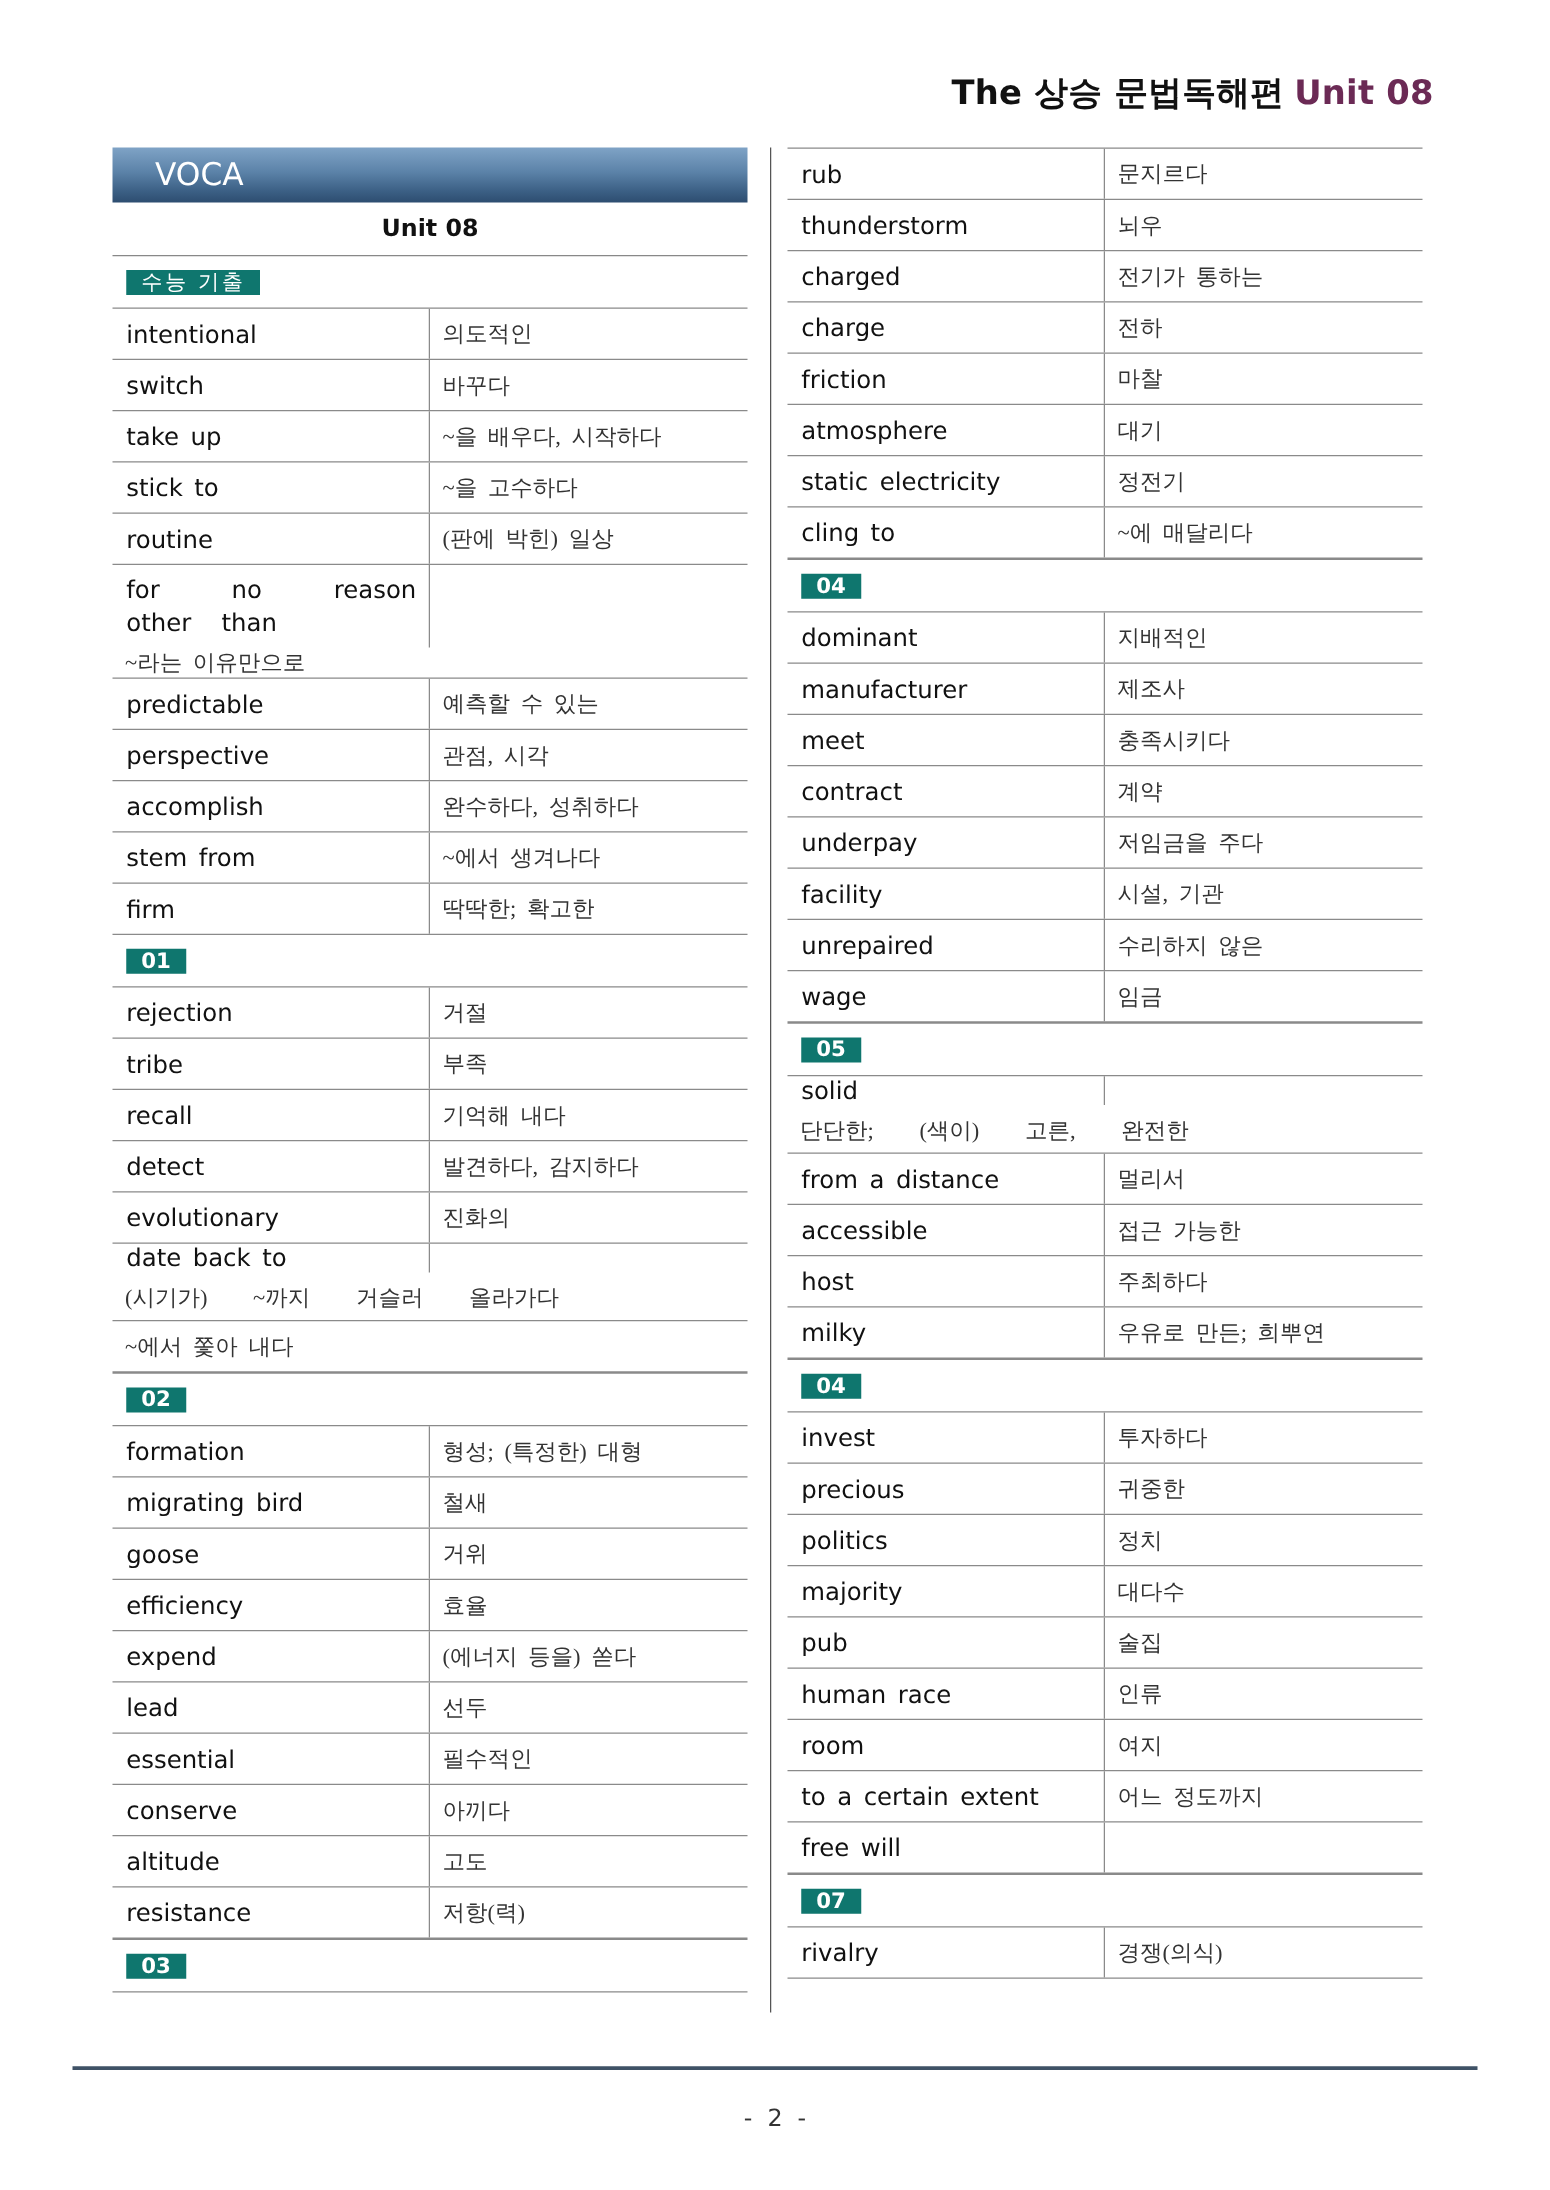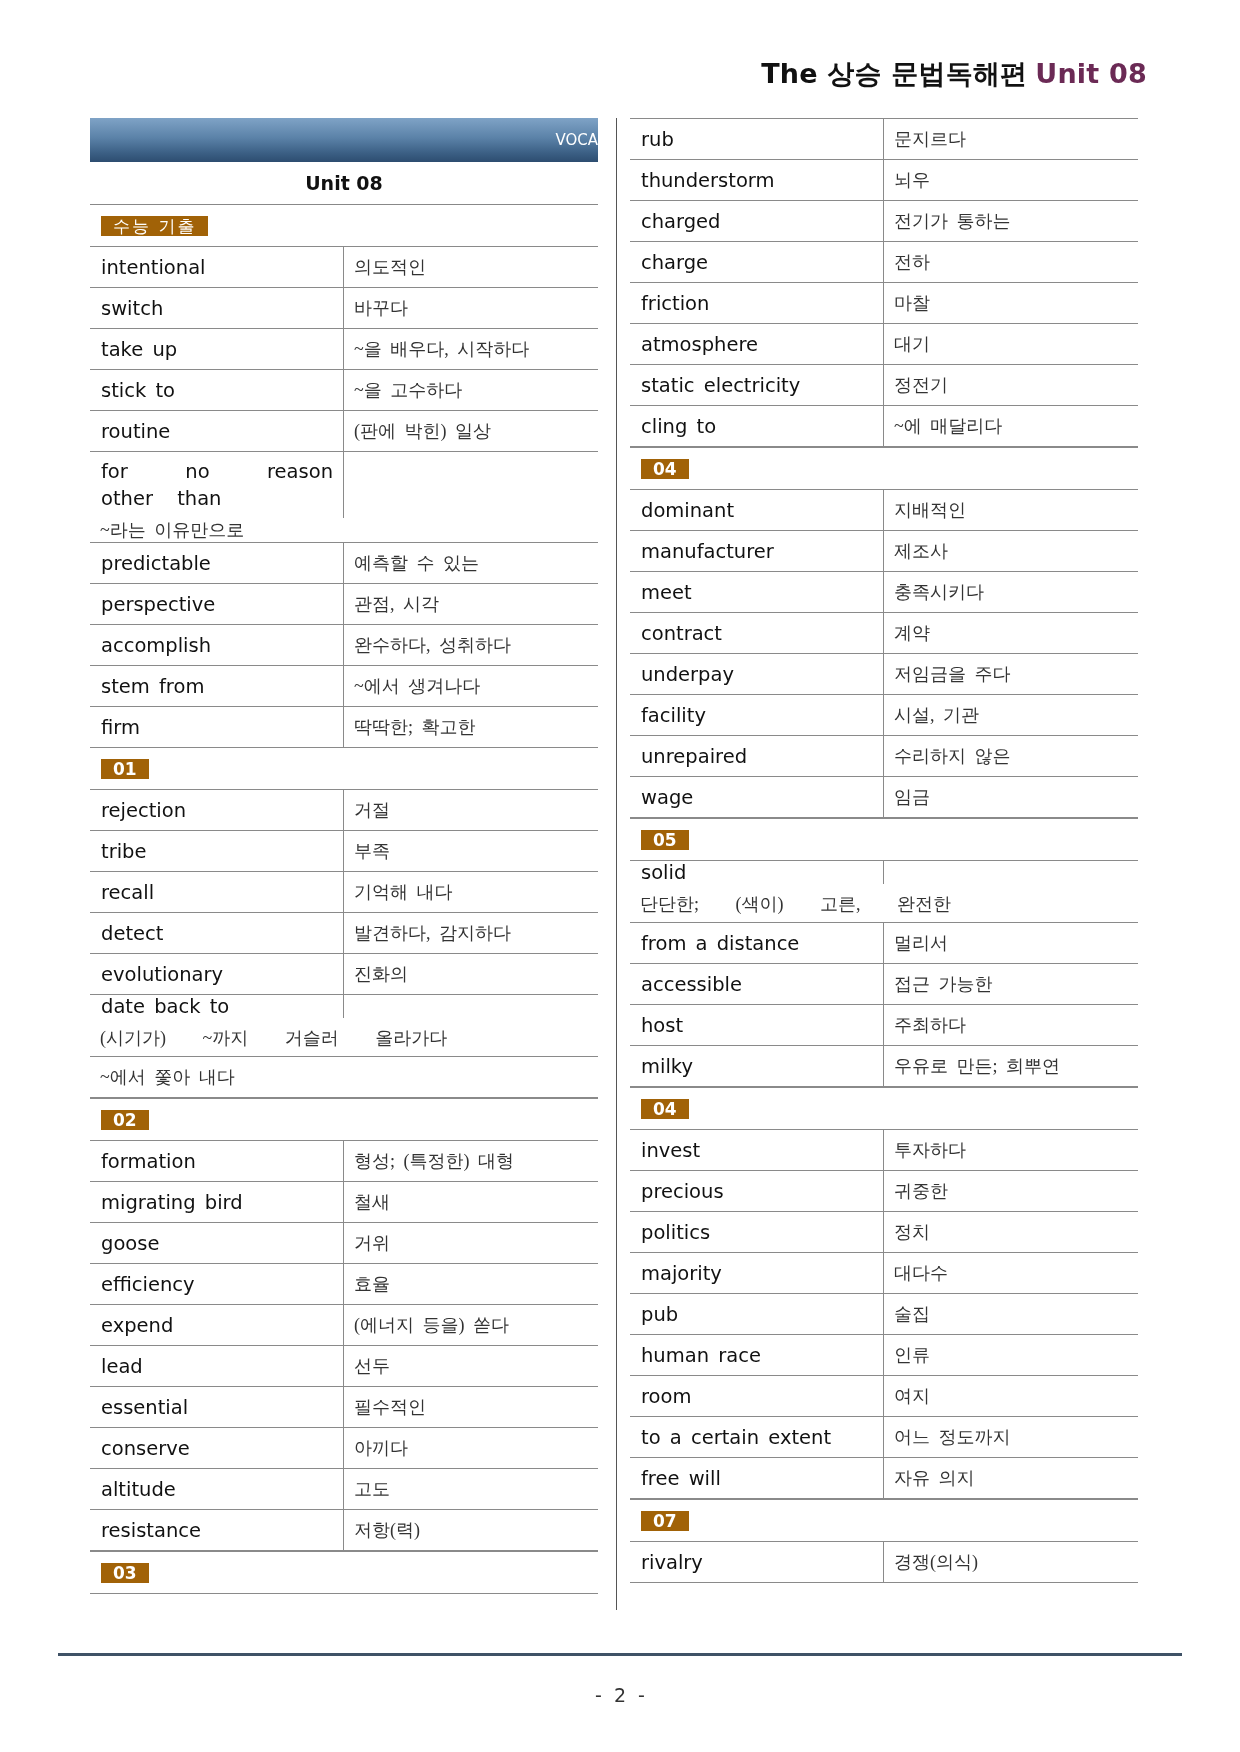--- a/index.html
+++ b/index.html
@@ -16,21 +16,21 @@
 
   .col { position: absolute; top: 118px; }
   .col-left { left: 90px; width: 508px; }
   .col-right { left: 630px; width: 508px; }
 
   .col-sep {
     position: absolute; left: 616px; top: 118px; width: 1px; height: 1492px; background: #555;
   }
 
   .voca-banner {
-    height: 44px; line-height: 44px; text-align: right; color: #fff; font-size: 15px;
+    height: 44px; line-height: 44px; text-align: left; color: #fff; font-size: 25px;
     background: linear-gradient(to bottom, #7fa3c6 0%, #5b82a8 45%, #3b5f84 80%, #2d4d70 100%);
     font-family: "DejaVu Sans", sans-serif;
     padding-left: 34px;
   }
   .unit-row {
     height: 42px; line-height: 42px; text-align: center; font-weight: bold; font-size: 19px;
     border-bottom: 1.5px solid #888;
   }
 
   .row {
@@ -53,21 +53,21 @@
   .meaning.justify { display: block; text-align: justify; text-align-last: left; line-height: 24px; padding-top: 8px; padding-bottom: 6px; }
   .meaning.justify.wide-gap { word-spacing: 32px; }
   .row.tall { min-height: 60px; flex-direction: column; }
   .row.std .term, .row.std .meaning { height: 40px; }
 
   .section-head {
     height: 42px; display: flex; align-items: center; padding-left: 11px;
     border-bottom: 1.5px solid #8a8a8a; box-sizing: border-box;
   }
   .tag {
-    background: #a16207; color: #fff; font-weight: bold; font-size: 17px;
+    background: #0f766e; color: #fff; font-weight: bold; font-size: 17px;
     padding: 0 12px; height: 20px; line-height: 20px; display: inline-block;
     font-family: "DejaVu Sans", sans-serif;
   }
   .tag.korean { letter-spacing: 2px; font-weight: normal; }
 
   .footer-line {
     position: absolute; left: 58px; width: 1124px; top: 1653px; height: 3px; background: #3f5266;
   }
   .page-number {
     position: absolute; top: 1684px; left: 0; width: 1240px; text-align: center;
@@ -340,21 +340,20 @@
   <div class="row std">
       <div class="term">room</div>
       <div class="meaning">여지</div>
     </div>
   <div class="row std">
       <div class="term">to a certain extent</div>
       <div class="meaning">어느 정도까지</div>
     </div>
   <div class="row std last-in-section">
       <div class="term">free will</div>
-      <div class="meaning">자유 의지</div>
     </div>
 
   <div class="section-head">
     <span class="tag">07</span>
   </div>
   <div class="row std">
       <div class="term">rivalry</div>
       <div class="meaning">경쟁(의식)</div>
     </div>
 </div>

